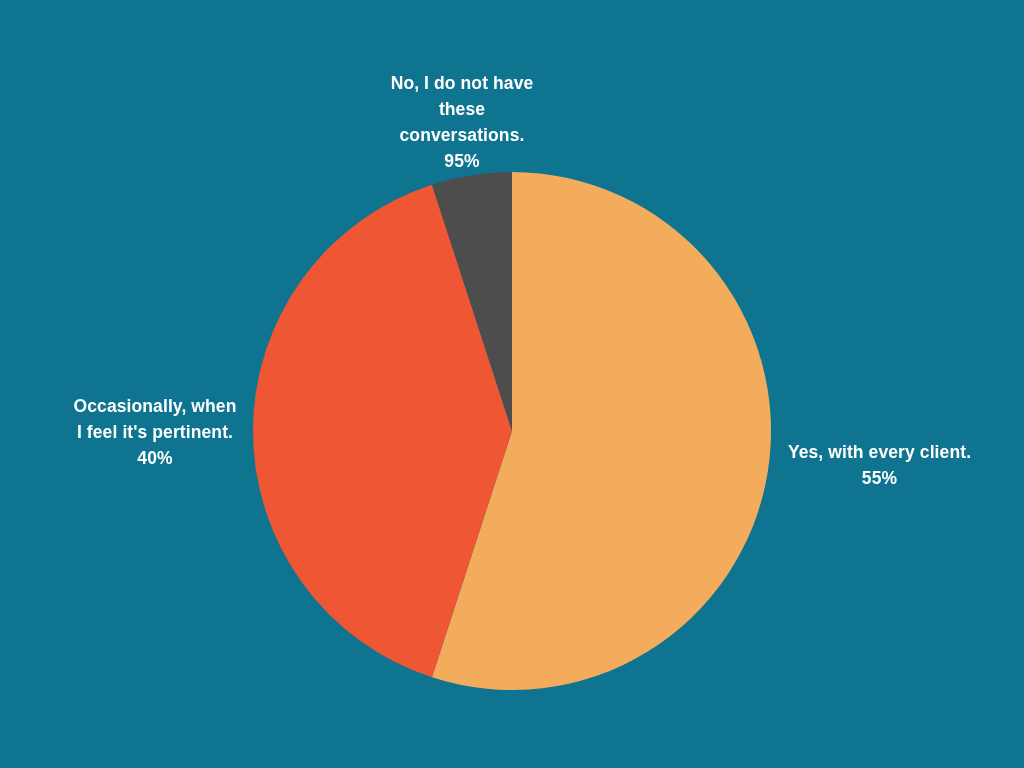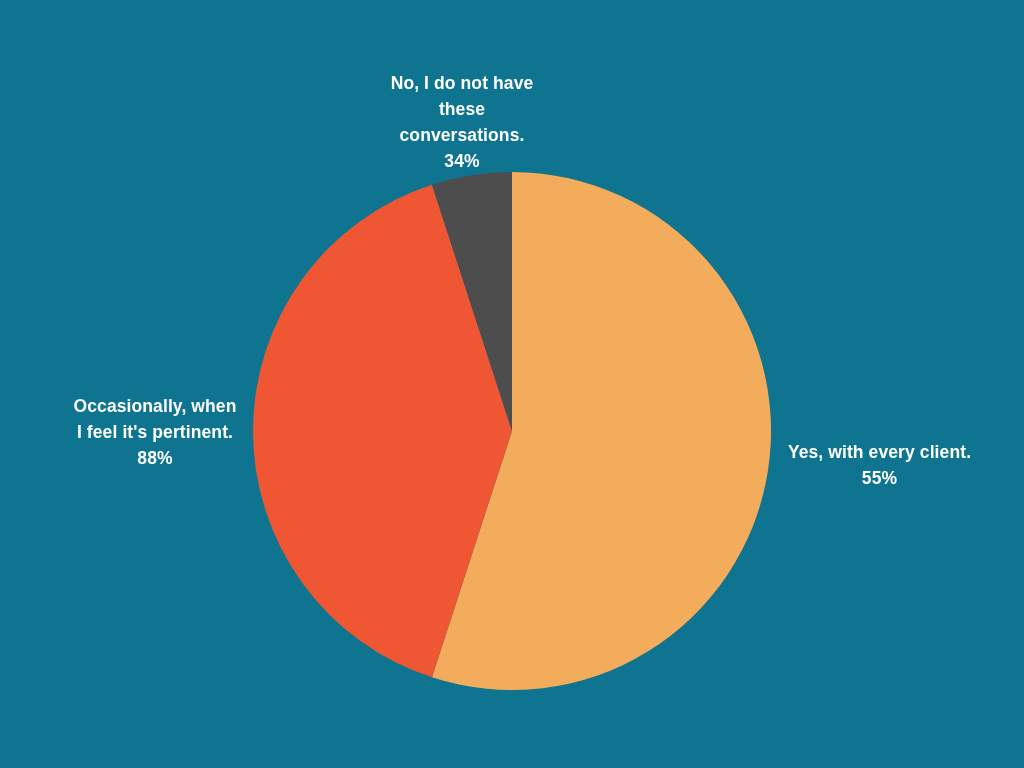--- a/index.html
+++ b/index.html
@@ -69,22 +69,22 @@
     <g id="pie-slices">
         <path d="M 512 431 L 512.00 172.00 A 259 259 0 1 1 431.96 677.32 Z" fill="#f2ac5c"></path>
         <path d="M 512 431 L 431.96 677.32 A 259 259 0 0 1 431.96 184.68 Z" fill="#ef5734"></path>
         <path d="M 512 431 L 431.96 184.68 A 259 259 0 0 1 512.00 172.00 Z" fill="#4d4d4d"></path>
       </g>
   </svg>
 
   <div class="slice-label" id="label-no">No, I do not have
 these
 conversations.
-34%</div>
+95%</div>
 
   <div class="slice-label" id="label-occasionally">Occasionally, when
 I feel it's pertinent.
-88%</div>
+40%</div>
 
   <div class="slice-label" id="label-yes">Yes, with every client.
 55%</div>
 
 </div>
 
 </body></html>

